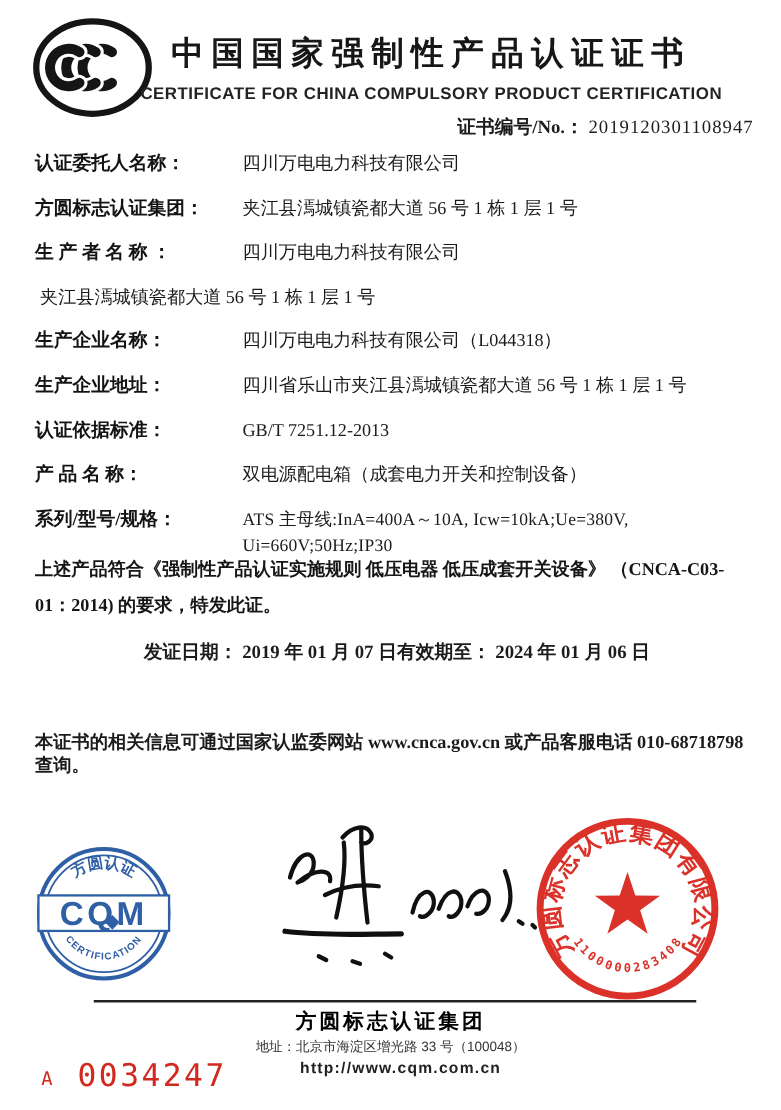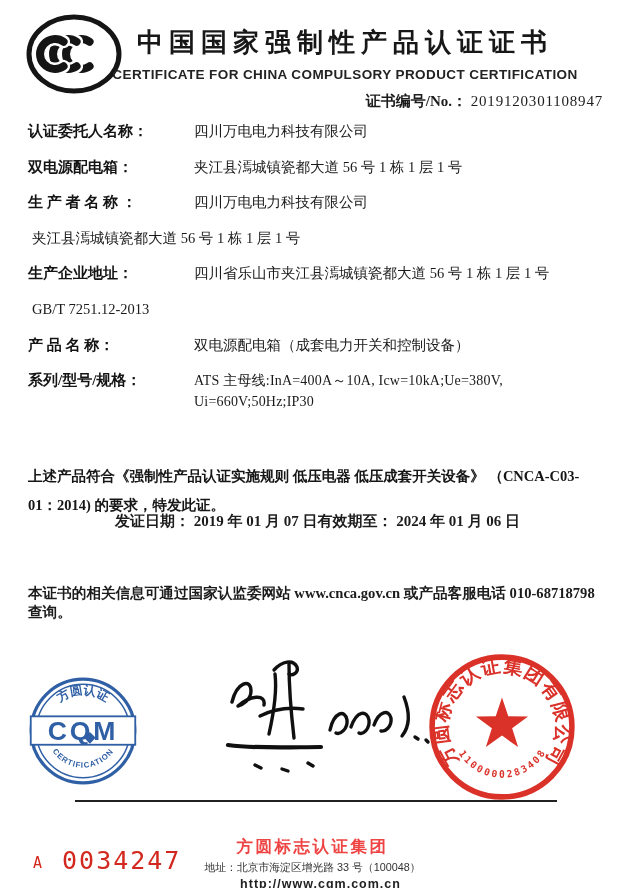--- a/index.html
+++ b/index.html
@@ -27,21 +27,21 @@
   .fields { position:absolute; left:28px; right:14px; top:121px; }
   .field-row { display:flex; align-items:flex-start; height:35.6px;gap:22px; }
   .field-label {
     flex:0 0 140px; font-weight:bold; font-size:15px; line-height:21px;
     color:#141414; white-space:nowrap;
   }
   .field-value { font-size:14.5px; line-height:21px; padding-left:4px; color:#1a1a1a; }
   .field-value.mono-ish { font-size:14px; letter-spacing:0.2px; }
 
   .statement {
-    position:absolute; left:28px; right:22px; top:462px;
+    position:absolute; left:28px; right:22px; top:442px;
     font-weight:bold; font-size:14.5px; line-height:29px; color:#161616;
   }
   .dates {
     position:absolute; left:28px; right:18px; top:512px;
     display:flex; justify-content:center; font-size:15px; font-weight:bold;
     white-space:nowrap;
   }
   .note-validity {
     position:absolute; left:28px; top:541px; font-size:15px; font-weight:bold;
   }
@@ -54,21 +54,21 @@
   .signature { position:absolute; left:218px; top:648px; width:218px; height:148px; }
   .seal { position:absolute; left:426px; top:650px; width:152px; height:154px; opacity:0.94; }
 
   .footer-line {
     position:absolute; left:75px; right:68px; top:800px; height:0;
     border-top:2px solid #222;
   }
   .footer { position:absolute; left:0; right:0; top:806px; text-align:center; }
   .footer-org {
     font-family:"Liberation Sans", sans-serif; font-weight:bold;
-    font-size:16.5px; letter-spacing:2.5px; color:#ef4444;margin-top:30px;
+    font-size:16.5px; letter-spacing:2.5px; color:#000000;
   }
   .footer-addr {
     margin-top:3px; font-family:"Liberation Sans", sans-serif;
     font-size:10.8px; color:#333;
   }
   .footer-url {
     margin-top:2px; font-family:"Liberation Sans", sans-serif; font-weight:bold;
     font-size:12.5px; letter-spacing:1px; color:#222;margin-left:16px;
   }
   .serial {
@@ -101,35 +101,40 @@
     <span class="lbl">证书编号/No.：</span>
     <span class="val">2019120301108947</span>
   </div>
 
   <div class="fields">
     <div class="field-row">
       <span class="field-label">认证委托人名称：</span>
       <span class="field-value">四川万电电力科技有限公司</span>
     </div>
     <div class="field-row">
-      <span class="field-label">双电源配电箱：</span>
+      <span class="field-label">方圆标志认证集团：</span>
       <span class="field-value">夹江县漹城镇瓷都大道 56 号 1 栋 1 层 1 号</span>
     </div>
     <div class="field-row">
       <span class="field-label">生 产 者 名 称 ：</span>
       <span class="field-value">四川万电电力科技有限公司</span>
     </div>
     <div class="field-row">
       <span class="field-value">夹江县漹城镇瓷都大道 56 号 1 栋 1 层 1 号</span>
     </div>
     <div class="field-row">
+      <span class="field-label">生产企业名称：</span>
+      <span class="field-value">四川万电电力科技有限公司（L044318）</span>
+    </div>
+    <div class="field-row">
       <span class="field-label">生产企业地址：</span>
       <span class="field-value">四川省乐山市夹江县漹城镇瓷都大道 56 号 1 栋 1 层 1 号</span>
     </div>
     <div class="field-row">
+      <span class="field-label">认证依据标准：</span>
       <span class="field-value">GB/T 7251.12-2013</span>
     </div>
     <div class="field-row">
       <span class="field-label">产 品 名 称：</span>
       <span class="field-value">双电源配电箱（成套电力开关和控制设备）</span>
     </div>
     <div class="field-row">
       <span class="field-label">系列/型号/规格：</span>
       <span class="field-value mono-ish">ATS 主母线:InA=400A～10A, Icw=10kA;Ue=380V, Ui=660V;50Hz;IP30</span>
     </div>

